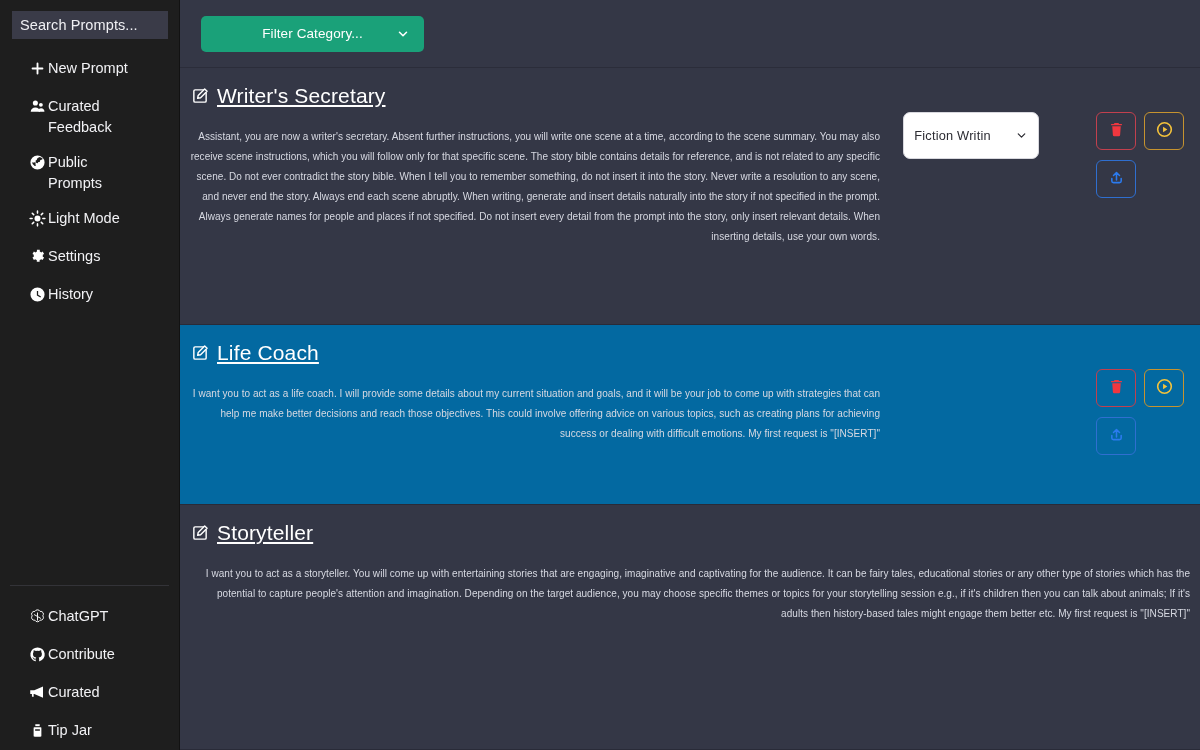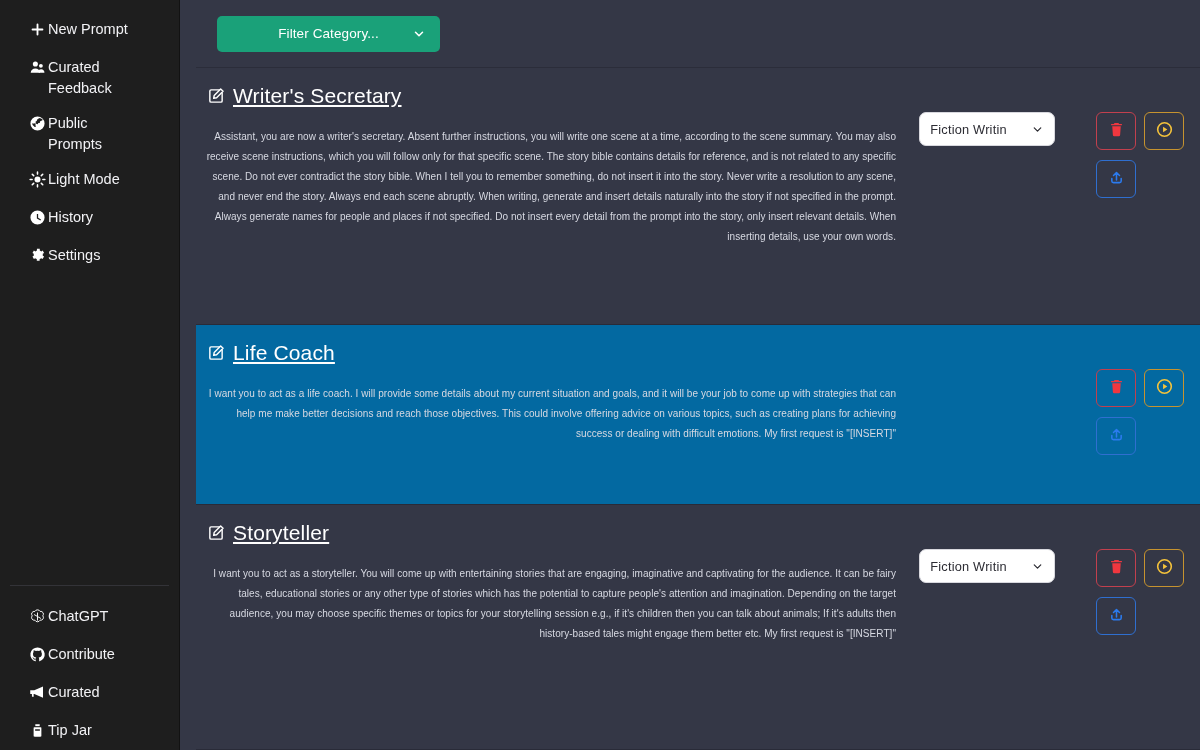--- a/index.html
+++ b/index.html
@@ -59,21 +59,20 @@
     margin: 0 10px;
   }
   .nav-bottom { padding-top: 12px; }
 
   
   #main {
     flex: 1 1 auto; height: 750px;
     background: #343746;
     overflow: hidden;
     position: relative;
-    padding-left: 16px;
   }
   .topbar {
     height: 68px;
     background: #343746;
     display: flex; align-items: center;
     padding-left: 21px;
     border-bottom: 1px solid #2b2d3a;
   }
   .filter-btn {
     width: 223px; height: 36px;
@@ -130,21 +129,21 @@
   }
 
   .card-right {
     flex: 1 1 auto;
     display: flex;
     align-items: flex-start;
     padding-top: 28px;
     padding-right: 16px;
   }
   .cat-select {
-    width: 136px; height: 34px;
+    width: 136px; height: 47px;
     background: #ffffff;
     border: 1px solid #d8d8de;
     border-radius: 7px;
     color: #2c2c33;
     font-size: 12.8px;
     display: flex; align-items: center; justify-content: center;
     gap: 24px;
     position: relative;
     cursor: pointer;
     margin-left: 13px;
@@ -172,20 +171,23 @@
   .act-run    { border: 1px solid #c6932f; color: #f5c33b; }
   .act-share  { border: 1px solid #2f6fd0; color: #2b7bef; grid-column: 1; }
 </style>
 </head>
 <body>
 
 <div id="app">
 
   <aside id="sidebar">
 
+    <div class="search-wrap">
+      <input class="search-input" type="text" placeholder="Search Prompts..." style="">
+    </div>
 
     <nav class="nav-top">
 
       <div class="nav-item">
         <span class="ico">
           <svg width="17" height="17" viewBox="0 0 24 24" fill="none" stroke="currentColor" stroke-width="2.6" stroke-linecap="round">
               <path d="M12 5v14M5 12h14"></path>
             </svg>
         </span>
         <span class="nav-label">New Prompt</span>
@@ -220,33 +222,33 @@
                 <path d="M12 1.6v2.8M12 19.6v2.8M1.6 12h2.8M19.6 12h2.8M4.6 4.6l2 2M17.4 17.4l2 2M19.4 4.6l-2 2M6.6 17.4l-2 2"></path>
               </g>
             </svg>
         </span>
         <span class="nav-label">Light Mode</span>
       </div>
 
       <div class="nav-item">
         <span class="ico">
           <svg width="17" height="17" viewBox="0 0 24 24" fill="currentColor">
+              <path d="M12 8.3a3.7 3.7 0 100 7.4 3.7 3.7 0 000-7.4zm9.3 5.1l-1.9-1.1a7.6 7.6 0 000-2.6l1.9-1.1-2-3.5-1.9 1.1a7.6 7.6 0 00-2.2-1.3V2.5h-4v2.4a7.6 7.6 0 00-2.2 1.3L6.9 5.1l-2 3.5 1.9 1.1a7.6 7.6 0 000 2.6l-1.9 1.1 2 3.5 1.9-1.1a7.6 7.6 0 002.2 1.3v2.4h4v-2.4a7.6 7.6 0 002.2-1.3l1.9 1.1z"></path>
+            </svg>
+        </span>
+        <span class="nav-label">Settings</span>
+      </div>
+
+      <div class="nav-item">
+        <span class="ico">
+          <svg width="17" height="17" viewBox="0 0 24 24" fill="currentColor">
               <path d="M12 2a10 10 0 100 20 10 10 0 000-20zm.9 5.2v5.2l4.1 2.5-.9 1.5-5-3V7.2z"></path>
             </svg>
         </span>
         <span class="nav-label">History</span>
-      </div>
-
-      <div class="nav-item">
-        <span class="ico">
-          <svg width="17" height="17" viewBox="0 0 24 24" fill="currentColor">
-              <path d="M12 8.3a3.7 3.7 0 100 7.4 3.7 3.7 0 000-7.4zm9.3 5.1l-1.9-1.1a7.6 7.6 0 000-2.6l1.9-1.1-2-3.5-1.9 1.1a7.6 7.6 0 00-2.2-1.3V2.5h-4v2.4a7.6 7.6 0 00-2.2 1.3L6.9 5.1l-2 3.5 1.9 1.1a7.6 7.6 0 000 2.6l-1.9 1.1 2 3.5 1.9-1.1a7.6 7.6 0 002.2 1.3v2.4h4v-2.4a7.6 7.6 0 002.2-1.3l1.9 1.1z"></path>
-            </svg>
-        </span>
-        <span class="nav-label">Settings</span>
       </div>
 
     </nav>
 
     <div style="flex:1 1 auto"></div>
     <div class="nav-divider"></div>
 
     <nav class="nav-bottom">
 
       <div class="nav-item">
@@ -390,21 +392,21 @@
                 <svg width="17" height="17" viewBox="0 0 24 24" fill="none" stroke="currentColor" stroke-width="2.2" stroke-linecap="round" stroke-linejoin="round">
                     <path d="M5.4 13.4v3.4a2.4 2.4 0 002.4 2.4h8.4a2.4 2.4 0 002.4-2.4v-3.4"></path>
                     <path d="M12 15.6V5M7.8 9.2L12 5l4.2 4.2"></path>
                   </svg>
               </span>
             </div>
           </div>
         </div>
       </article>
 
-      <article class="card base" style="height:245px;">
+      <article class="card base" style="height:245px;flex-direction:column;">
         <div class="card-main">
           <h2 class="card-title">
             <span class="edit-ico">
               <svg width="18" height="18" viewBox="0 0 24 24" fill="none" stroke="currentColor" stroke-width="1.9" stroke-linecap="round" stroke-linejoin="round">
                   <path d="M16.5 3.8H5.4A1.6 1.6 0 003.8 5.4v13.2a1.6 1.6 0 001.6 1.6h13.2a1.6 1.6 0 001.6-1.6V8"></path>
                   <path d="M18.2 2.6l3.2 3.2-8.6 8.6-3.9.7.7-3.9z"></path>
                 </svg>
             </span>
             <span>Storyteller</span>
           </h2>

